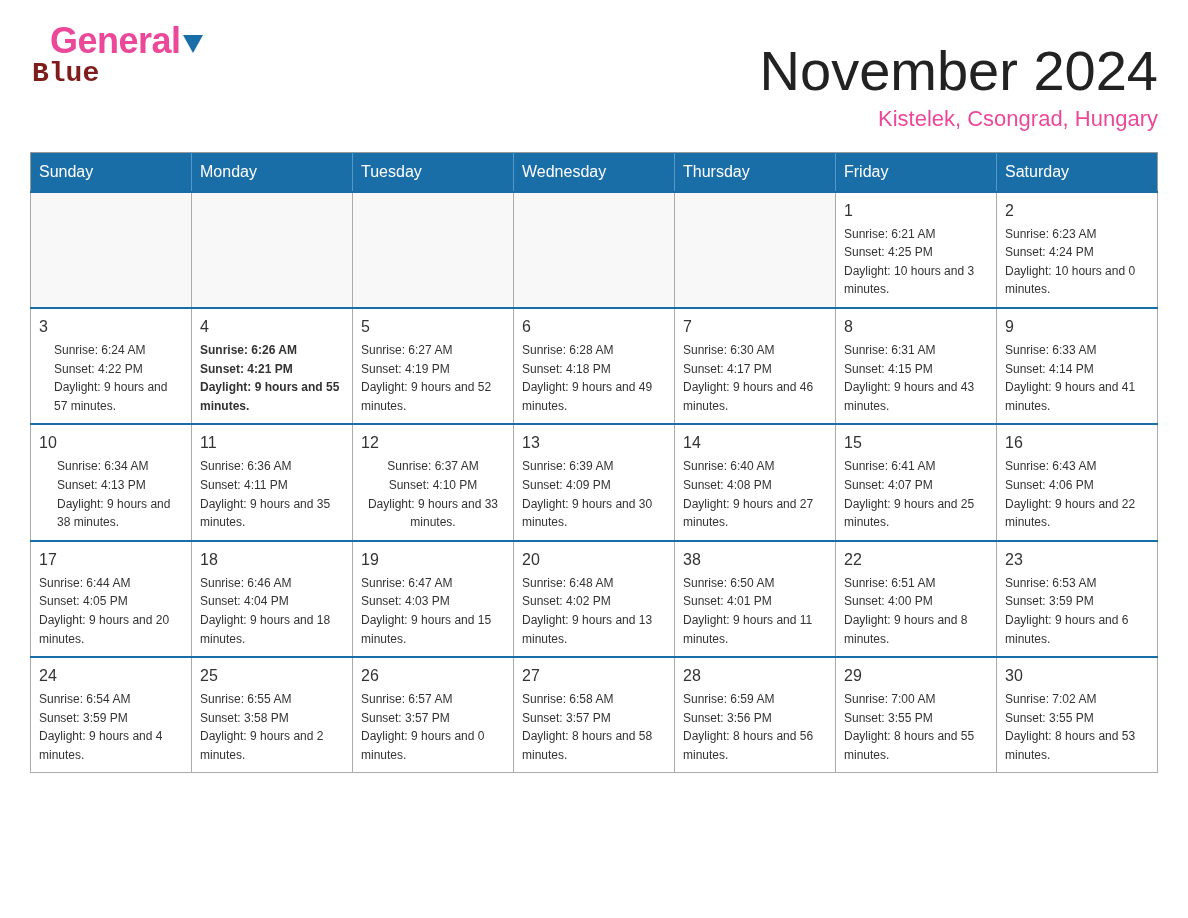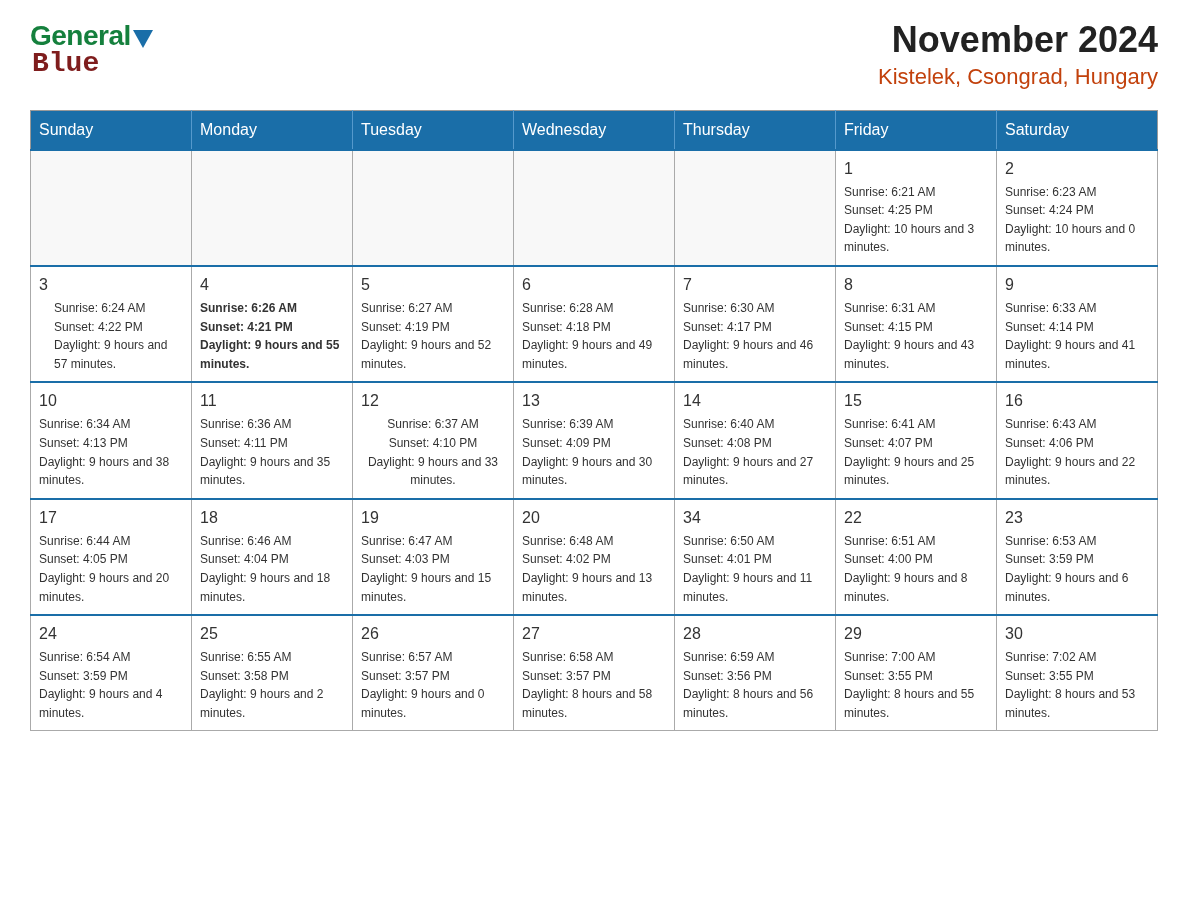--- a/index.html
+++ b/index.html
@@ -18,24 +18,25 @@
     .logo {
       display: flex;
       flex-direction: column;
       align-items: flex-start;
     }
     .logo-top {
       display: flex;
       align-items: center;
     }
     .logo-general {
-      font-size: 28px;
+      font-size: 36px;
       font-weight: bold;
-      color: #15803d;
+      color: #ec4899;
       letter-spacing: -0.5px;
+      margin-left: 20px;
     }
     .logo-triangle {
       width: 0;
       height: 0;
       border-left: 10px solid transparent;
       border-right: 10px solid transparent;
       border-top: 18px solid #1a6ea8;
       margin-left: 2px;
       margin-top: 6px;
     }
@@ -44,28 +45,29 @@
       font-weight: bold;
       color: #7f1d1d;
       margin-top: -4px;
       padding-left: 2px;
       font-family: Liberation Mono, monospace;
     }
     .title-block {
       text-align: right;
     }
     .month-title {
-      font-size: 36px;
-      font-weight: bold;
+      font-size: 56px;
+      font-weight: normal;
       color: #222;
       line-height: 1.1;
+      margin-top: 20px;
     }
     .location-title {
       font-size: 22px;
-      color: #c2410c;
+      color: #ec4899;
       margin-top: 4px;
     }
     .calendar {
       width: 100%;
       border-collapse: collapse;
       border: 1px solid #999;
       padding-left: 15px;
     }
     .calendar th {
       background-color: #1a6ea8;
@@ -197,21 +199,21 @@
         <td>
           <span class="day-number">9</span>
           <div class="day-info" style="white-space: pre-line;">Sunrise: 6:33 AM
 Sunset: 4:14 PM
 Daylight: 9 hours and 41 minutes.</div>
         </td>
       </tr>
       <tr class="week-row">
         <td>
           <span class="day-number">10</span>
-          <div class="day-info" style="white-space: pre-line;">Sunrise: 6:34 AM
+          <div class="day-info" style="white-space: pre-line; margin-left: 18px;">Sunrise: 6:34 AM
 Sunset: 4:13 PM
 Daylight: 9 hours and 38 minutes.</div>
         </td>
         <td>
           <span class="day-number">11</span>
           <div class="day-info" style="white-space: pre-line;">Sunrise: 6:36 AM
 Sunset: 4:11 PM
 Daylight: 9 hours and 35 minutes.</div>
         </td>
         <td>
@@ -264,21 +266,21 @@
 Sunset: 4:03 PM
 Daylight: 9 hours and 15 minutes.</div>
         </td>
         <td>
           <span class="day-number">20</span>
           <div class="day-info" style="white-space: pre-line;">Sunrise: 6:48 AM
 Sunset: 4:02 PM
 Daylight: 9 hours and 13 minutes.</div>
         </td>
         <td>
-          <span class="day-number">34</span>
+          <span class="day-number">38</span>
           <div class="day-info" style="white-space: pre-line;">Sunrise: 6:50 AM
 Sunset: 4:01 PM
 Daylight: 9 hours and 11 minutes.</div>
         </td>
         <td>
           <span class="day-number">22</span>
           <div class="day-info" style="white-space: pre-line;">Sunrise: 6:51 AM
 Sunset: 4:00 PM
 Daylight: 9 hours and 8 minutes.</div>
         </td>

